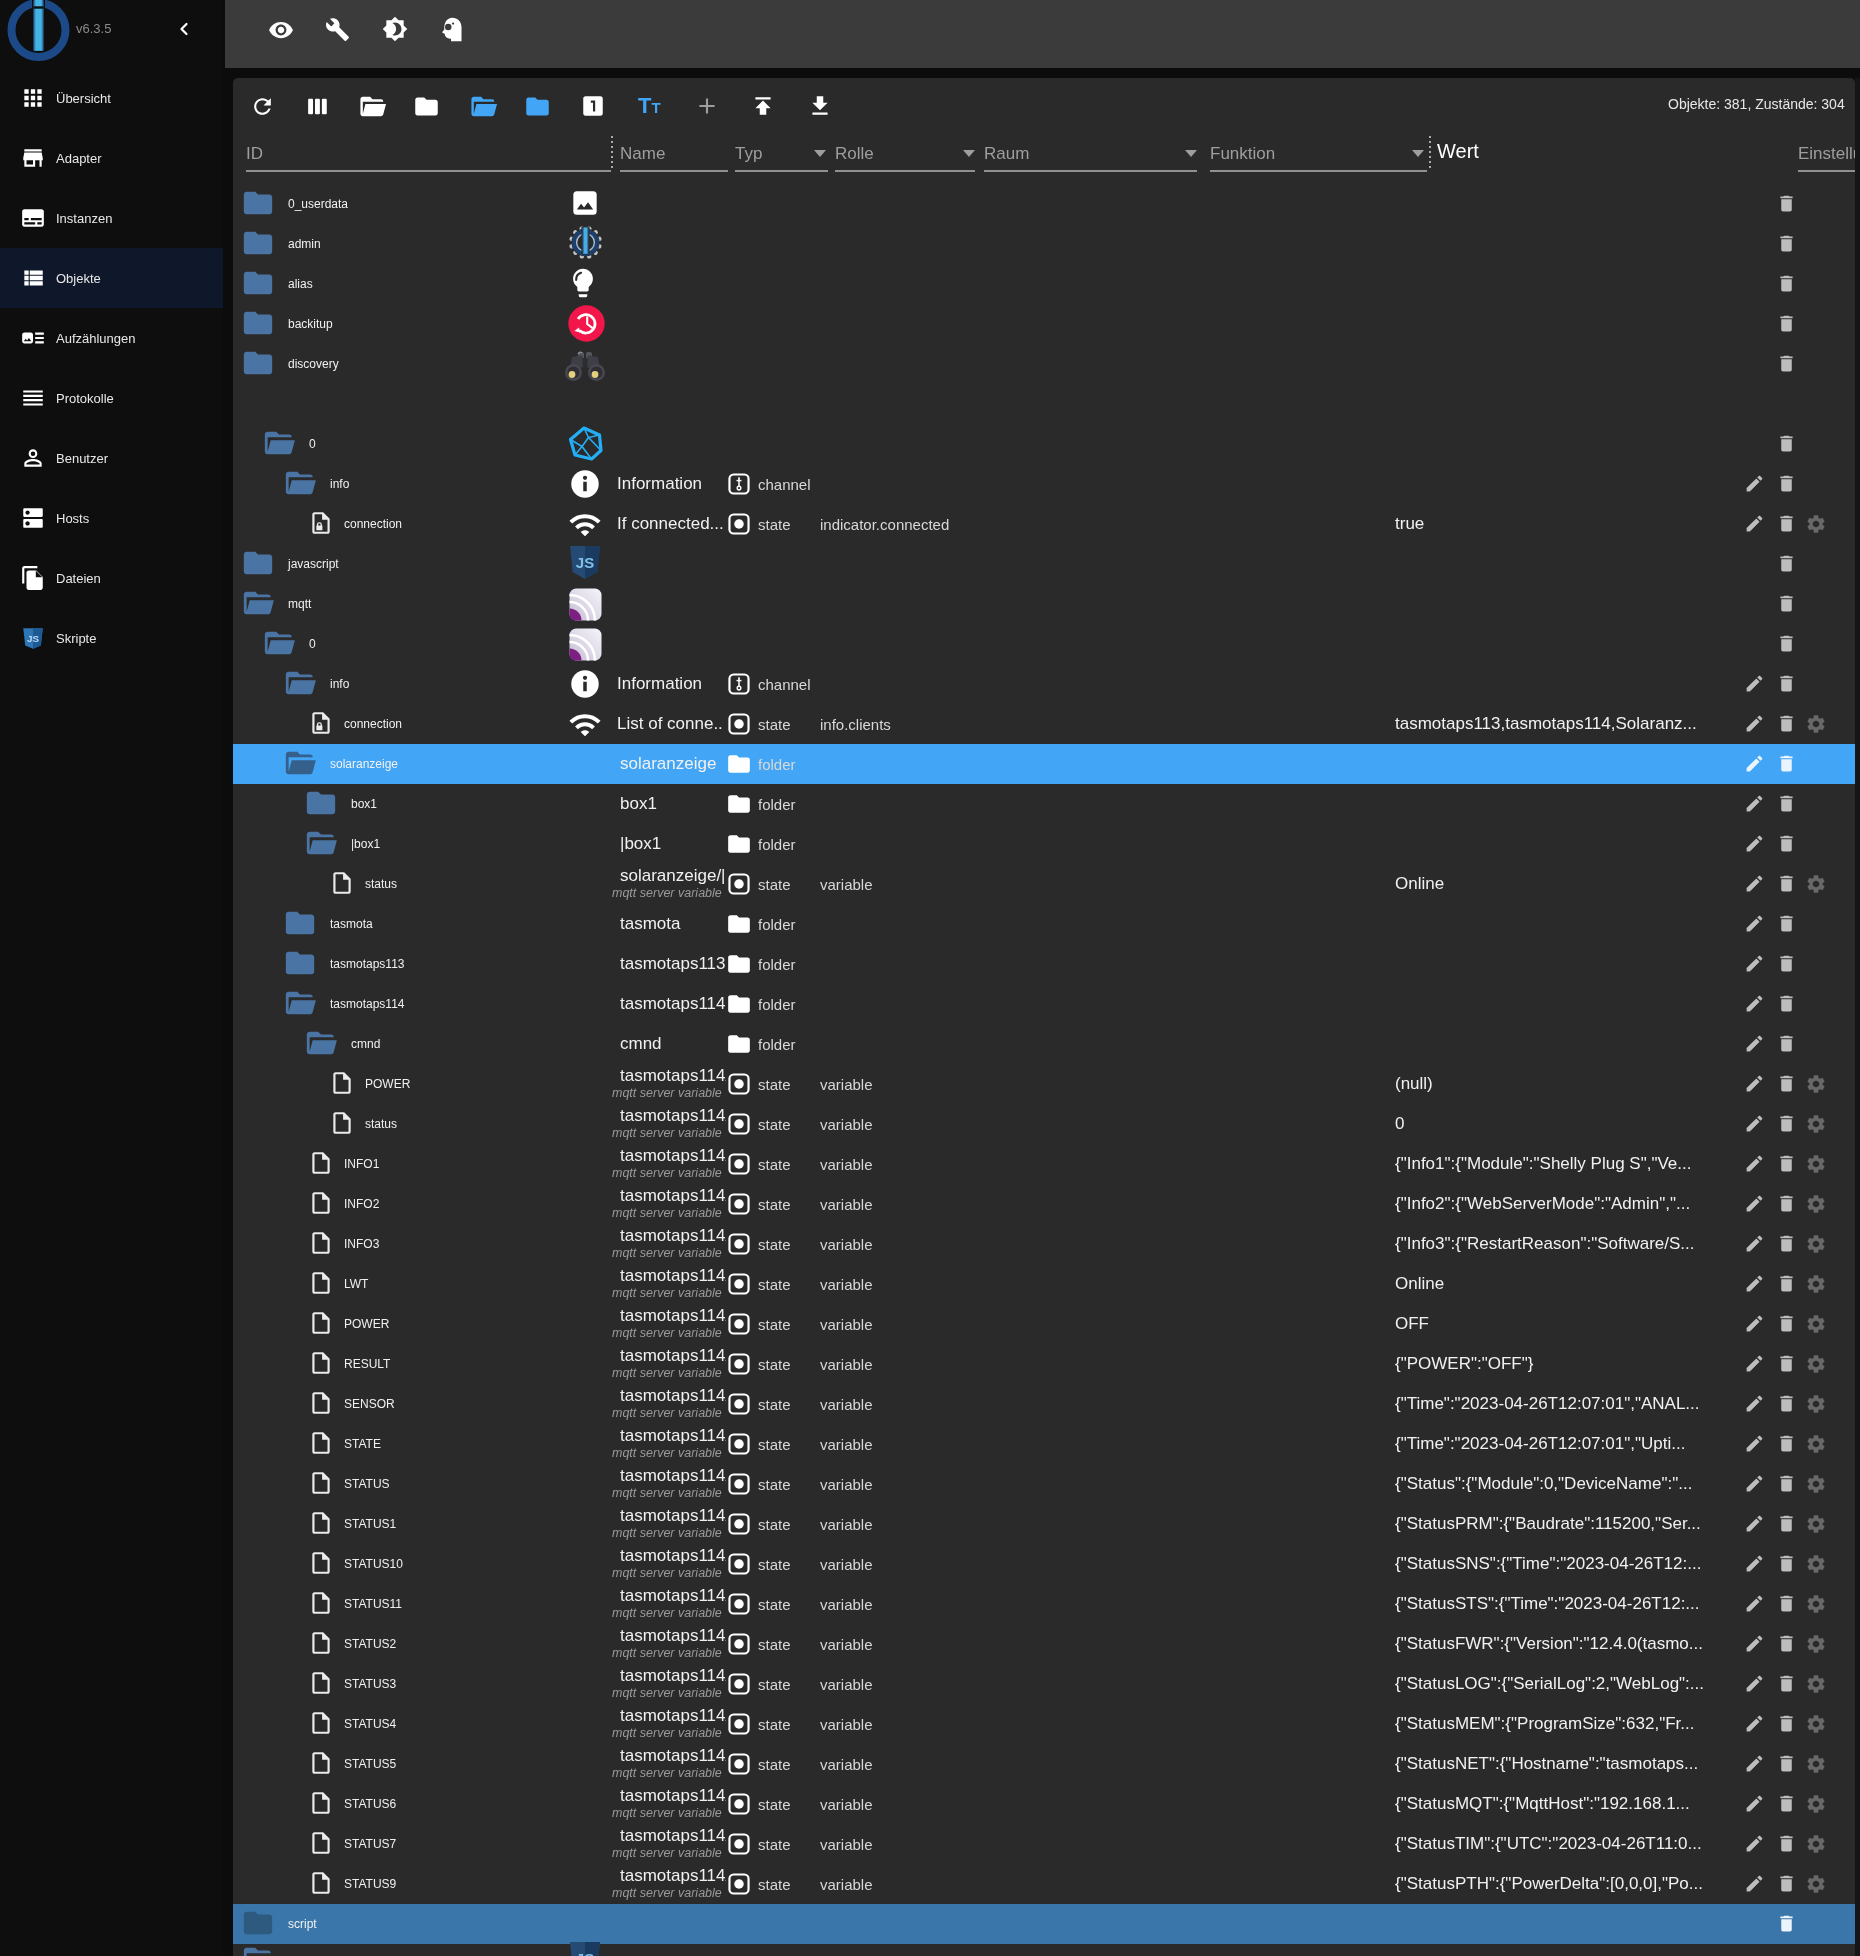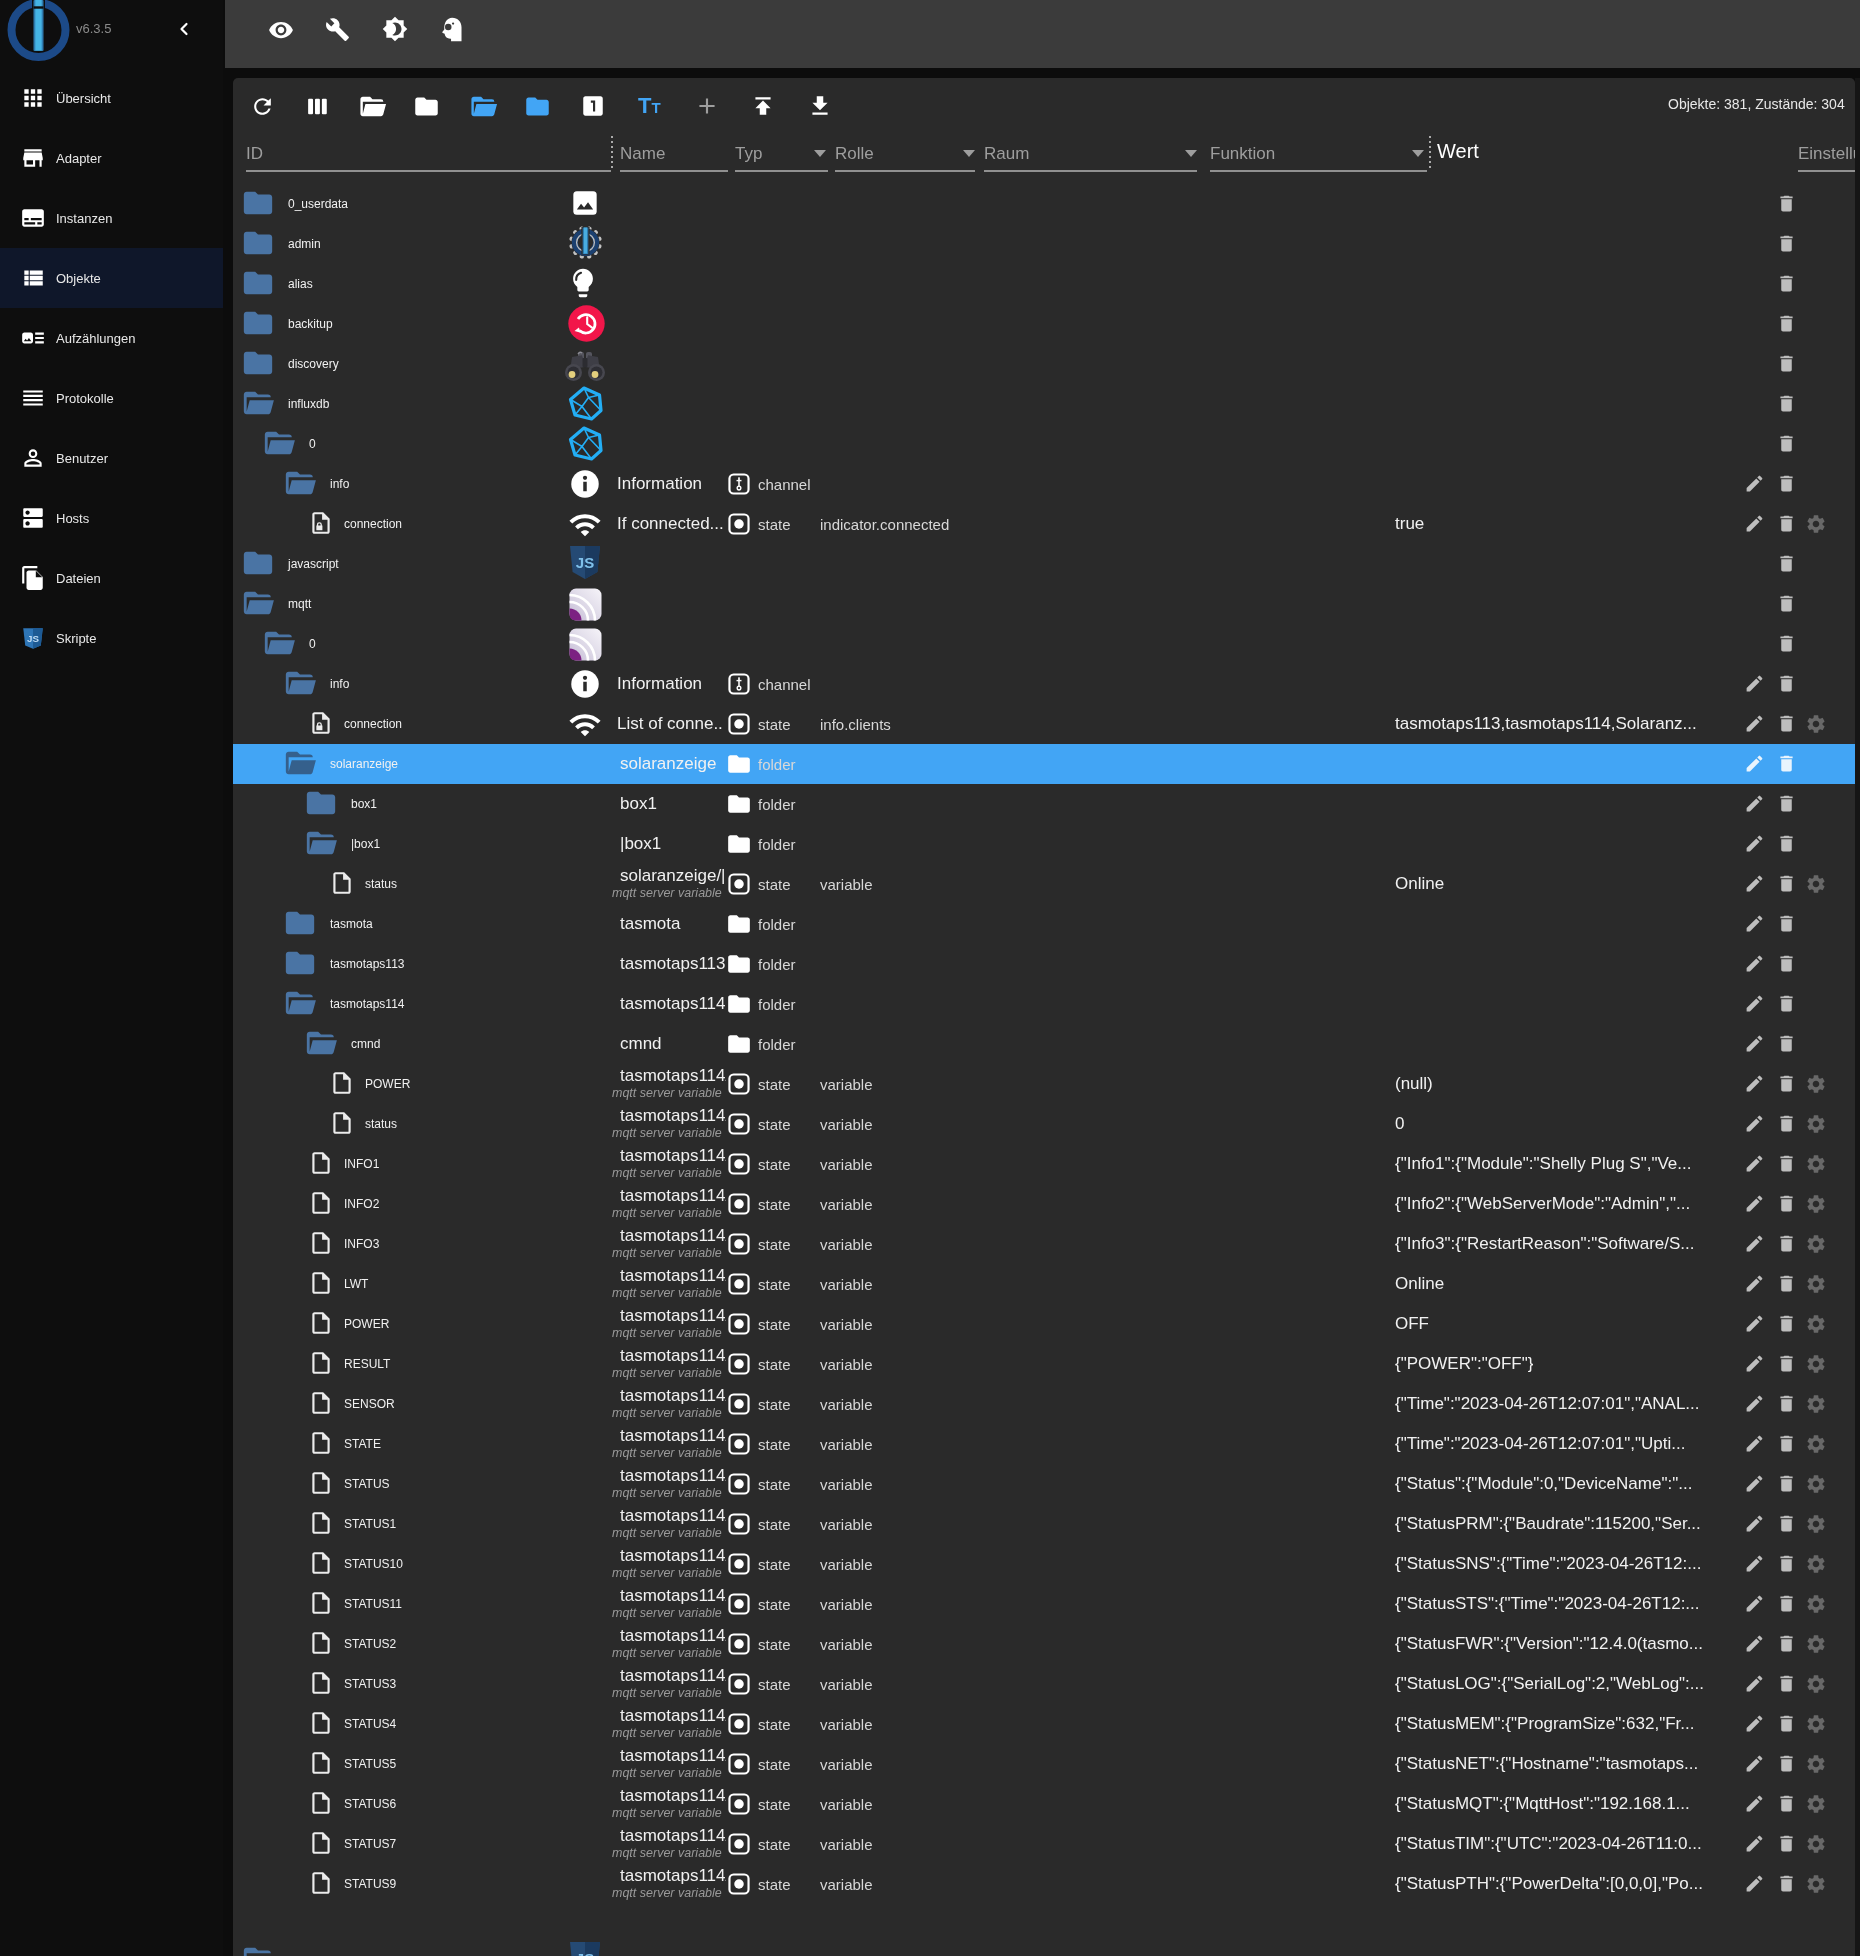--- a/index.html
+++ b/index.html
@@ -355,35 +355,20 @@
         <circle cx="32.5" cy="22.5" r="6" fill="#2e2e34"></circle>
         <circle cx="8" cy="24.5" r="3.4" fill="#e3cf7e"></circle>
         <circle cx="31" cy="24.5" r="3.4" fill="#e3cf7e"></circle>
         <rect x="18.5" y="8" width="5" height="9" rx="1" fill="#2c2c31"></rect>
         <path d="M14 4 q2-3 4-1" fill="none" stroke="#8b8b94" stroke-width="1.4"></path>
       </svg>
 <svg class="ab" style="left:1543px;top:9px" width="21" height="21" viewBox="0 0 24 24" fill="#bdbdbd">
         <use href="#tr"></use>
       </svg>
 </div>
-<div class="row" style="top:306px">
-<svg class="ab" style="left:8px;top:2px" width="34" height="34" viewBox="0 0 24 24" fill="#4a74a4">
-        <use href="#fo"></use>
-      </svg>
-<span class="idl" style="left:55px">influxdb</span>
-<svg class="ab" style="left:335px;top:2px" width="35" height="35" viewBox="0 0 35 35" fill="none" stroke="#23aef5" stroke-linejoin="round" stroke-linecap="round">
-        <path d="M16 2 31.5 9 33 24.5 23.5 33 7 29 2.5 13.5z" stroke-width="3.2"></path>
-        <g stroke-width="1.6">
-          <path d="M16 2 20.5 11.5M31.5 9 20.5 11.5M20.5 11.5 14 20.5M2.5 13.5 14 20.5M14 20.5 7 29M14 20.5 23.5 33M20.5 11.5 33 24.5"></path>
-        </g>
-      </svg>
-<svg class="ab" style="left:1543px;top:9px" width="21" height="21" viewBox="0 0 24 24" fill="#bdbdbd">
-        <use href="#tr"></use>
-      </svg>
-</div>
 <div class="row" style="top:346px">
 <svg class="ab" style="left:29px;top:2px" width="34" height="34" viewBox="0 0 24 24" fill="#4a74a4">
         <use href="#fo"></use>
       </svg>
 <span class="idl" style="left:76px">0</span>
 <svg class="ab" style="left:335px;top:2px" width="35" height="35" viewBox="0 0 35 35" fill="none" stroke="#23aef5" stroke-linejoin="round" stroke-linecap="round">
         <path d="M16 2 31.5 9 33 24.5 23.5 33 7 29 2.5 13.5z" stroke-width="3.2"></path>
         <g stroke-width="1.6">
           <path d="M16 2 20.5 11.5M31.5 9 20.5 11.5M20.5 11.5 14 20.5M2.5 13.5 14 20.5M14 20.5 7 29M14 20.5 23.5 33M20.5 11.5 33 24.5"></path>
         </g>
@@ -1228,20 +1213,29 @@
 <svg class="ab" style="left:1511px;top:9px" width="21" height="21" viewBox="0 0 24 24" fill="#bdbdbd">
         <use href="#pen"></use>
       </svg>
 <svg class="ab" style="left:1543px;top:9px" width="21" height="21" viewBox="0 0 24 24" fill="#bdbdbd">
         <use href="#tr"></use>
       </svg>
 <svg class="ab" style="left:1572px;top:9px" width="22" height="22" viewBox="0 0 24 24" fill="#686868">
         <use href="#gear"></use>
       </svg>
 </div>
+<div class="row sel2" style="top:1826px">
+<svg class="ab" style="left:8px;top:2px" width="34" height="34" viewBox="0 0 24 24" fill="#2e5a80">
+        <use href="#fc"></use>
+      </svg>
+<span class="idl" style="left:55px">script</span>
+<svg class="ab" style="left:1543px;top:9px" width="21" height="21" viewBox="0 0 24 24" fill="#e9f4fd">
+        <use href="#tr"></use>
+      </svg>
+</div>
 <div class="row" style="top:1862px">
 <svg class="ab" style="left:8px;top:2px" width="34" height="34" viewBox="0 0 24 24" fill="#4a74a4">
         <use href="#fo"></use>
       </svg>
 <svg class="ab" style="left:336px;top:1px" width="32" height="35" viewBox="0 0 32 35">
         <path d="M1 1h30l-2.6 26L16 34 3.6 27z" fill="#254a74"></path>
         <path d="M16 1h15l-2.6 26L16 34z" fill="#1b3a5f"></path>
         <text x="16" y="23" font-family="Liberation Sans,sans-serif" font-size="15" font-weight="bold" fill="#7fc0ea" text-anchor="middle">JS</text>
       </svg>
 </div>

